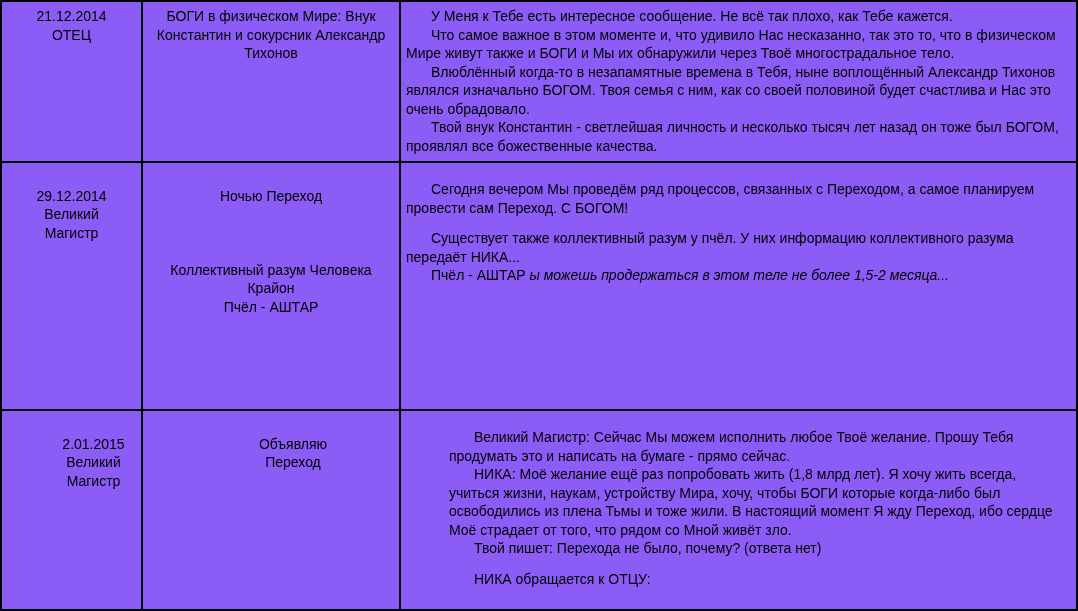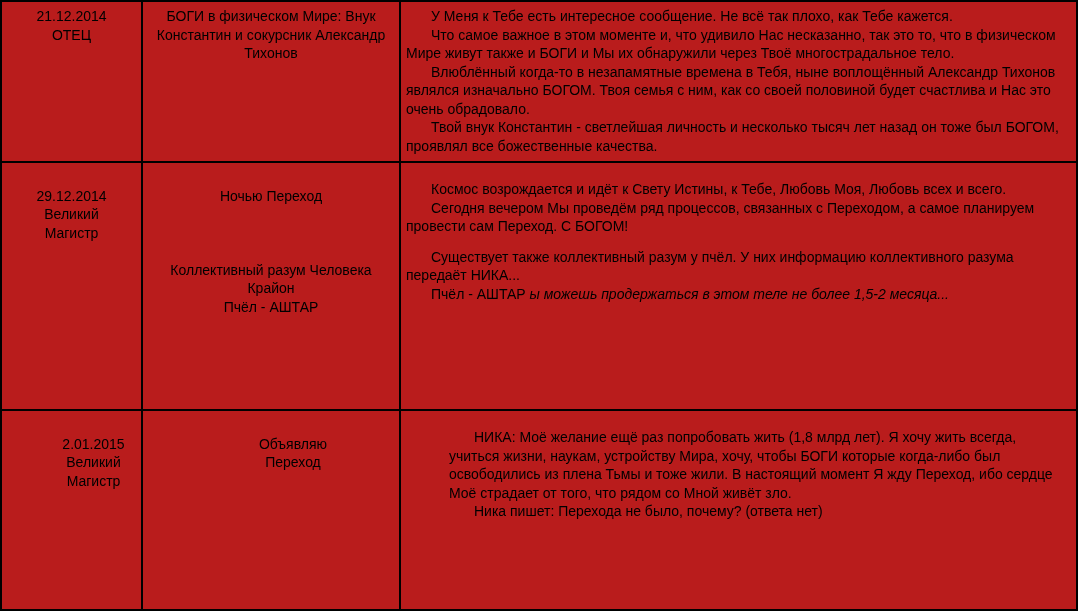--- a/index.html
+++ b/index.html
@@ -17,21 +17,21 @@
     color: #000000;
   }
   .doc-table {
     box-sizing: border-box;
     width: 1078px;
     height: 611px;
     border: 2px solid #000000;
     display: grid;
     grid-template-columns: 141px 258px 1fr;
     grid-template-rows: 161px 248px 1fr;
-    background: #b91c1c;
+    background: #8b5cf6;
   }
   .cell {
     box-sizing: border-box;
     border-right: 2px solid #000000;
     border-bottom: 2px solid #000000;
     overflow: hidden;
     padding: 5px 4px 0 4px;
   }
   
   .cell.col-3 { border-right: none; }
@@ -71,32 +71,33 @@
   <div class="cell col-2 cell-center"><span class="cell-text">
 Ночью Переход
 
 
 
 Коллективный разум Человека
 Крайон
 Пчёл - АШТАР</span></div>
   <div class="cell col-3 cell-message">
       <div class="para blank"></div>
-      <div class="para ind"><span>Космос возрождается и  идёт к Свету Истины, к Тебе, Любовь Моя, Любовь всех и всего.</span></div>
       <div class="para ind"><span>Сегодня вечером Мы проведём ряд процессов, связанных с Переходом, а самое планируем провести сам Переход. С БОГОМ!</span></div>
       <div class="para blank"></div>
       <div class="para ind"><span>Существует также коллективный разум у пчёл. У них информацию коллективного разума передаёт НИКА...</span></div>
       <div class="para ind"><span>Пчёл - АШТАР </span><span class="run-italic">ы можешь продержаться в этом теле не более 1,5-2 месяца...</span></div>
     </div>
 
   <div class="cell col-1 cell-center row-last"><span class="cell-text">
 2.01.2015
 Великий Магистр</span></div>
   <div class="cell col-2 cell-center row-last"><span class="cell-text">
 Объявляю
 Переход</span></div>
   <div class="cell col-3 cell-message row-last">
       <div class="para blank"></div>
+      <div class="para ind"><span>Великий Магистр: Сейчас Мы можем исполнить любое Твоё желание. Прошу Тебя продумать это и написать на бумаге - прямо сейчас.</span></div>
       <div class="para ind"><span>НИКА: Моё желание ещё раз попробовать жить (1,8 млрд лет). Я хочу жить всегда, учиться жизни, наукам, устройству Мира, хочу, чтобы БОГИ которые когда-либо был освободились из плена Тьмы и тоже жили. В настоящий момент Я жду Переход, ибо сердце Моё страдает от того, что рядом со Мной живёт зло.</span></div>
-      <div class="para ind"><span>Ника пишет: Перехода не было, почему? (ответа нет)</span></div>
+      <div class="para ind"><span>Твой пишет: Перехода не было, почему? (ответа нет)</span></div>
       <div class="para blank"></div>
+      <div class="para ind"><span>НИКА обращается к ОТЦУ:</span></div>
     </div>
 </div>
 
 </body></html>

